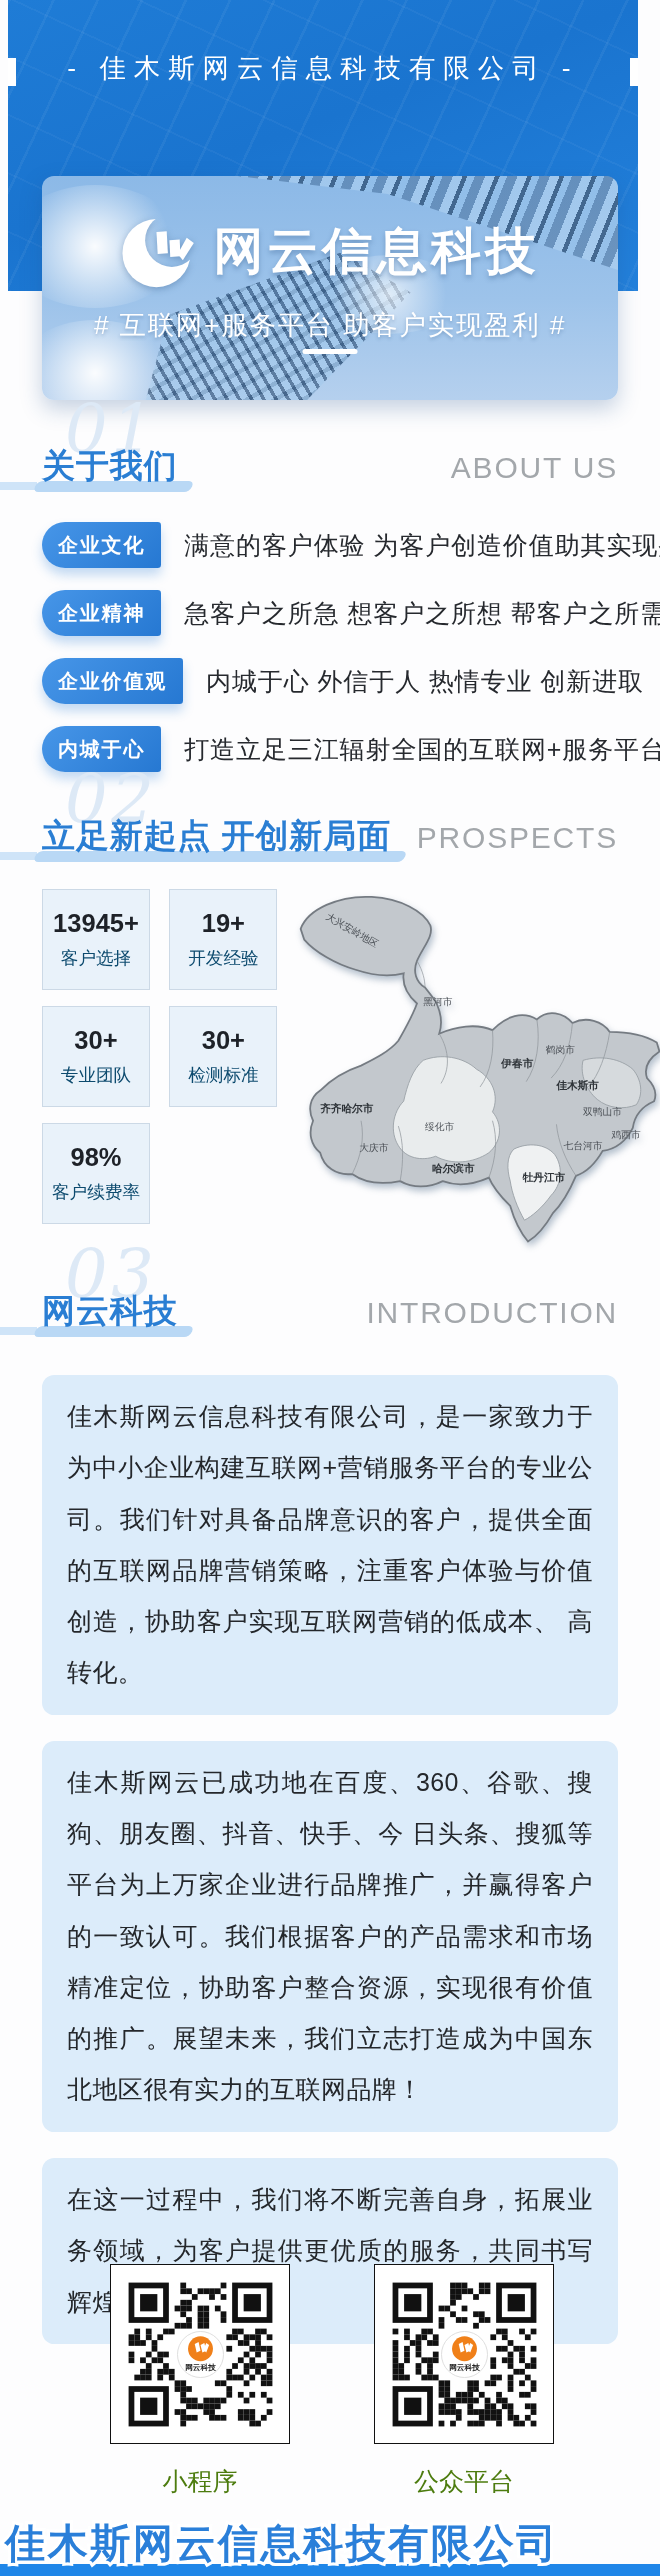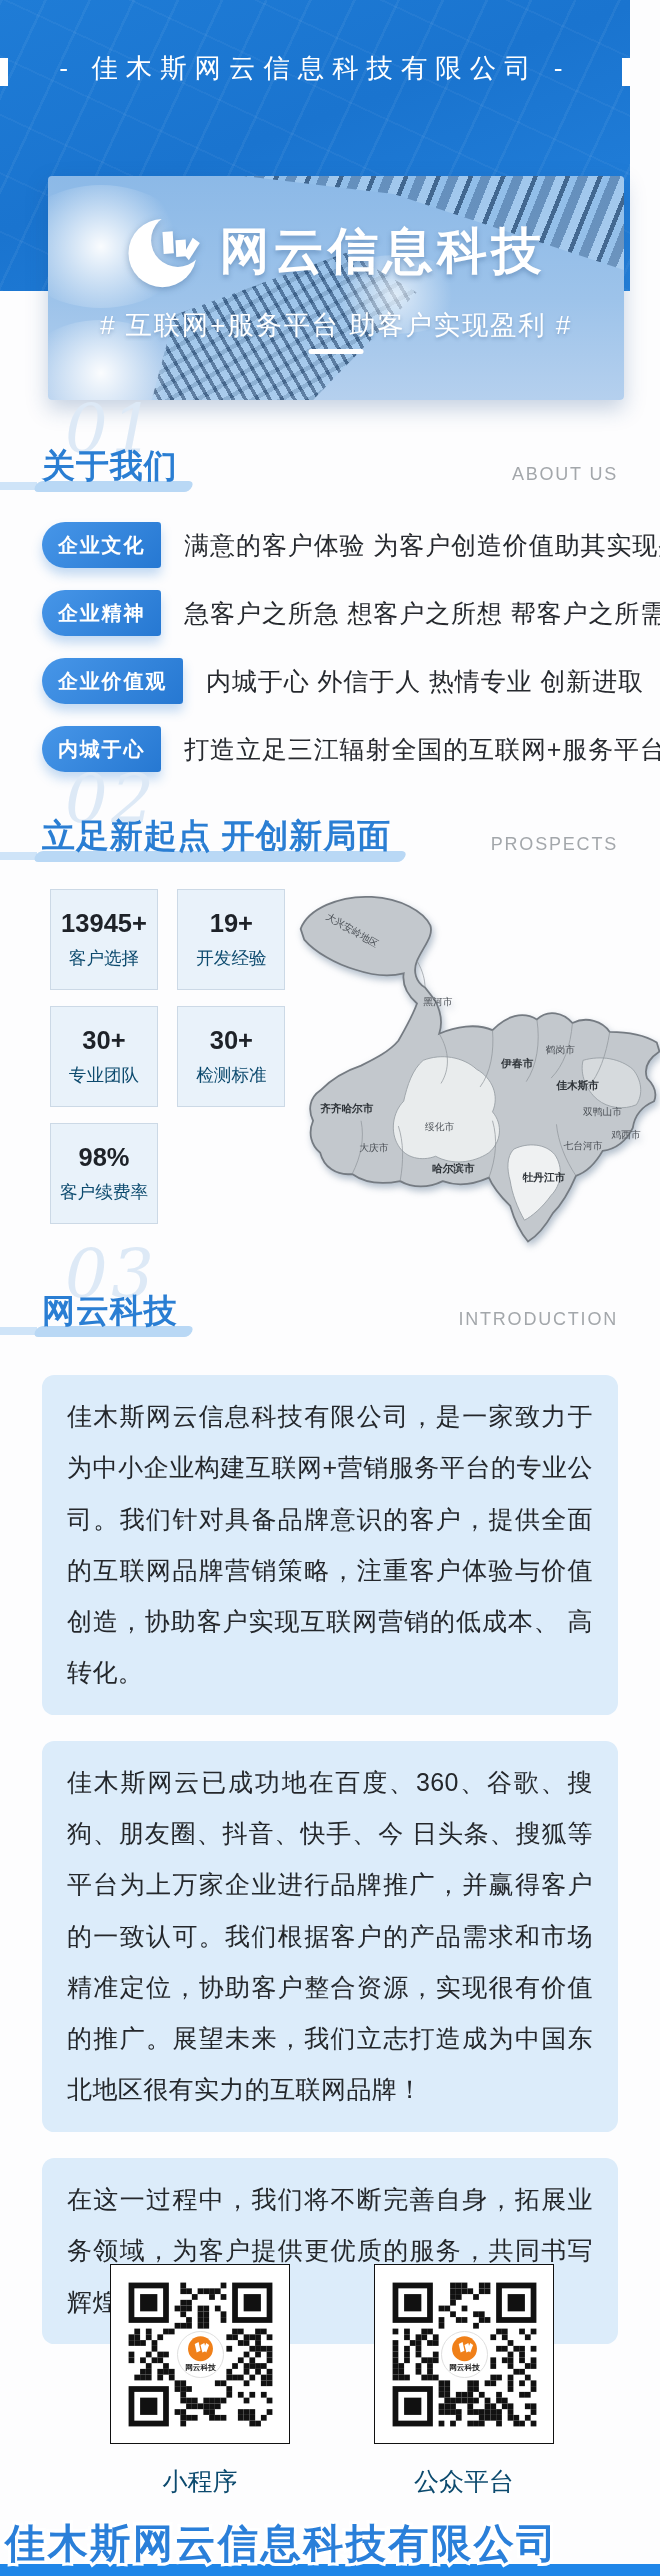--- a/index.html
+++ b/index.html
@@ -2,34 +2,34 @@
 <html style="font-size:14px"><head>
 <meta charset="utf-8">
 <style>
   * { margin:0; padding:0; box-sizing:border-box; }
   html,body { background:#e8eaec; }
   body { font-family:"Liberation Sans","DejaVu Sans",sans-serif; }
   .page { position:relative; width:660px; height:2576px; margin:0 auto;
           background:#fdfdfe; overflow:hidden; }
 
   
-  .header { position:absolute; top:0; left:0; width:630px; height:291px;
+  .header { position:absolute; top:0; left:8px; width:630px; height:291px;
     background:linear-gradient(160deg,#1f7cd6 0%,#1a74cf 45%,#2381dc 100%); }
   .header::before { content:""; position:absolute; inset:0;
     background:
       repeating-linear-gradient(115deg, rgba(255,255,255,.05) 0 2.6px, transparent 2.6px 40px),
       repeating-linear-gradient(25deg, rgba(255,255,255,.04) 0 1.8px, transparent 1.8px 53px); }
   .header-title { position:absolute; top:51px; width:100%; text-align:center;
     color:#fff; font-size:26.4px; font-weight:500; letter-spacing:8px; }
   .edge-tick { position:absolute; top:58px; width:8px; height:28px; background:#fff; }
   .edge-tick.left { left:0; } .edge-tick.right { right:0; }
 
   
-  .hero { position:absolute; top:176px; left:48px; width:576px; height:224px;
-    border-radius:4px; overflow:hidden;
+  .hero { position:absolute; top:176px; left:42px; width:576px; height:224px;
+    border-radius:12px; overflow:hidden;
     background:linear-gradient(180deg,#8cb9e7 0%,#9dc3ea 55%,#b5d0ee 100%);
     box-shadow:0 8.8px 21px rgba(30,80,140,.25); }
   .hero .cloud { position:absolute; border-radius:50%;
     background:radial-gradient(circle, rgba(255,255,255,.95) 0%, rgba(255,255,255,0) 70%); }
   .hero .cloud.c1 { left:-35px; top:8.8px; width:176px; height:123px; }
   .hero .cloud.c2 { left:-26.4px; bottom:-26.4px; width:158px; height:106px; }
   .hero .cloud.c3 { right:158px; top:79px; width:141px; height:79px; opacity:.7; }
   .building { position:absolute; inset:0; }
   .building.top-right { background:
       repeating-linear-gradient(112deg, rgba(18,52,90,.62) 0 4.4px, rgba(150,195,235,.45) 4.4px 11.4px,
@@ -53,38 +53,38 @@
   
   .section { position:absolute; left:42px; width:576px; }
   .sec-head { position:relative; height:74px; }
   .watermark { position:absolute; left:23px; top:-37px; font-size:67px; font-weight:normal;
     font-style:italic; color:#dde9f6; font-family:"DejaVu Serif","Liberation Serif",serif;
     letter-spacing:3.5px; z-index:0; }
   .sec-title { position:absolute; left:0; bottom:12.3px; font-size:33px; font-weight:bold;
     color:#2a7ed3; z-index:1; letter-spacing:0.9px; }
   .sec-title .swoosh { position:absolute; left:-7px; right:-14px; bottom:-3.5px; height:11.4px;
     background:#b9d8f5; border-radius:6.2px; transform:skewX(-24deg); z-index:-1; }
-  .sec-en { position:absolute; right:0; bottom:16px; font-size:18px; color:#a3a7ab;
+  .sec-en { position:absolute; right:0; bottom:16px; font-size:30px; color:#a3a7ab;
     letter-spacing:1.8px; font-weight:400;margin-top:46px; }
   .edge-line { position:absolute; left:-42px; bottom:10.6px; width:37px; height:8px;
     background:#cfe4f8; }
 
   
   .about-list { margin-top:21px; }
   .about-row { display:flex; align-items:center; gap:23px; height:46px; margin-bottom:22px; }
   .pill { flex:0 0 auto; background:linear-gradient(135deg,#4796e8,#2678d2);
     color:#fff; font-size:20px; font-weight:bold; letter-spacing:1.8px;
     height:46px; line-height:46px; padding:0 16px;
     border-radius:25px 3.5px 3.5px 25px;
     box-shadow:0 7px 10.6px rgba(42,126,211,.28); }
   .about-text { font-size:25px; color:#26292e; font-weight:500; letter-spacing:0.9px;
     white-space:nowrap; }
 
   
-  .stats-grid { position:absolute; left:8px; top:92px; display:grid;
+  .stats-grid { position:absolute; left:0; top:92px; display:grid;
     grid-template-columns:108px 108px; grid-auto-rows:101px; column-gap:19.4px; row-gap:16px; }
   .stat-card { background:#e9f2fa; border:0.9px solid #ccd9e6; display:flex;
     flex-direction:column; align-items:center; justify-content:center; gap:8.8px; }
   .stat-value { font-size:25.5px; font-weight:bold; color:#1e2228; }
   .stat-label { font-size:17.6px; color:#0c4a6e; font-weight:500; }
   .map-wrap { position:absolute; left:248px; top:85px; width:373px; height:370px; }
   .map-wrap svg { filter:drop-shadow(2.6px 4.4px 3.5px rgba(70,100,130,.4)); }
   .map-label { font-size:11px; fill:#4a4f55; }
   .map-label.big { font-size:12px; font-weight:bold; fill:#2e3338; }
 
@@ -94,21 +94,21 @@
     margin-bottom:26.4px; }
   .intro-card p { font-size:25px; line-height:2.05; color:#24272b; font-weight:500;
     text-align:justify; letter-spacing:0.4px; }
 
   
   .qr-section { position:absolute; top:2264px; left:0; width:660px; }
   .qr-box { position:absolute; top:0; width:180px; height:180px; background:#fff;
     border:0.9px solid #111; display:flex; align-items:center; justify-content:center; }
   .qr-box.q1 { left:110px; } .qr-box.q2 { left:374px; }
   .qr-label { position:absolute; top:201px; width:180px; text-align:center;
-    font-size:25px; color:#0c4a6e; font-weight:500; }
+    font-size:25px; color:#4d7c0f; font-weight:500; }
   .qr-label.q1 { left:110px; } .qr-label.q2 { left:374px; }
 
   
   .footer-bar { position:absolute; bottom:0; left:0; width:660px; height:12.3px;
     background:#1f86e8; }
   .footer-name { position:absolute; bottom:5.3px; width:564px; text-align:center;
     font-size:40px; font-weight:bold; color:#2a7fd9; letter-spacing:2.6px;
     -webkit-text-stroke:6.2px #fff; paint-order:stroke;
     text-shadow:0 0 1.8px rgba(255,255,255,.8); }
 </style>

